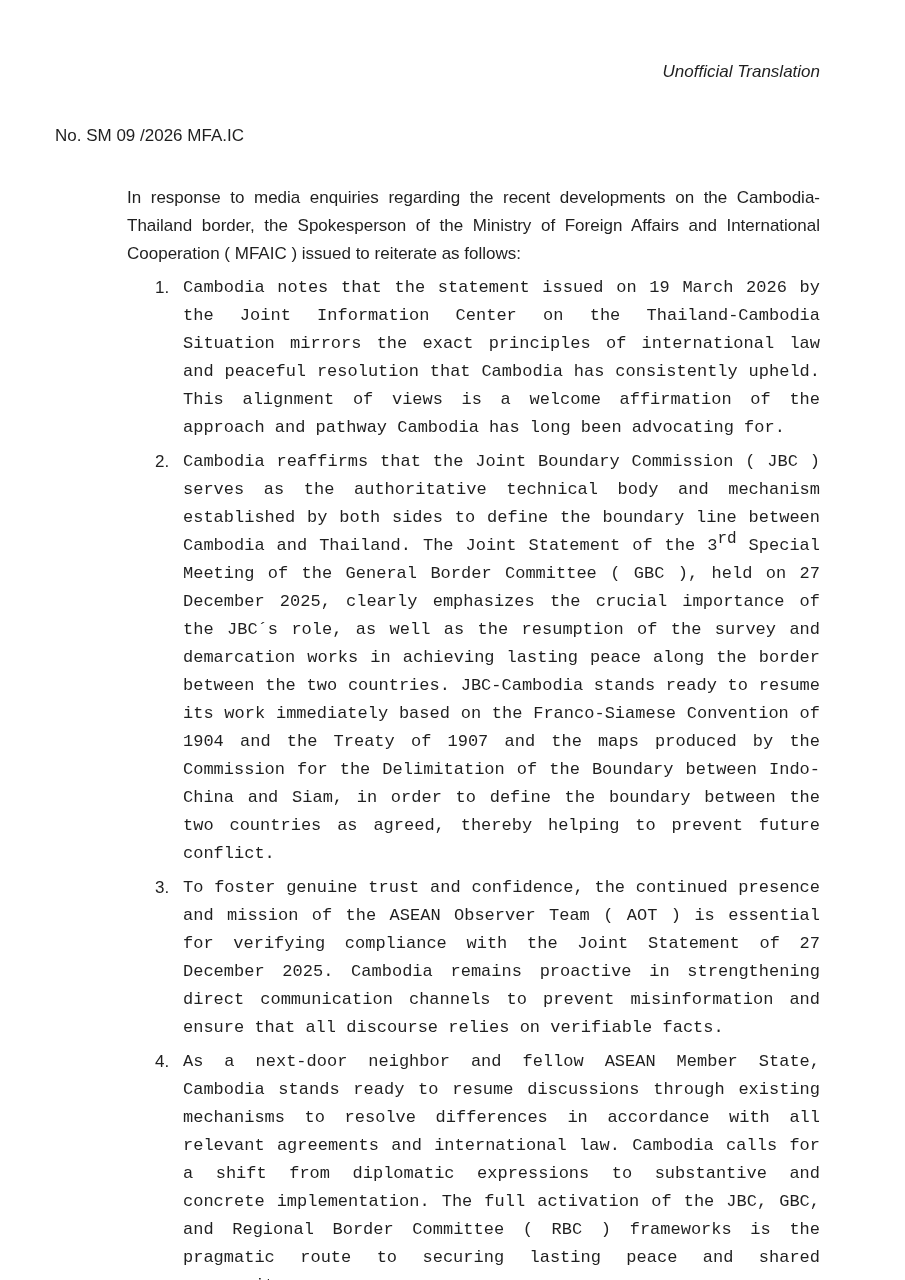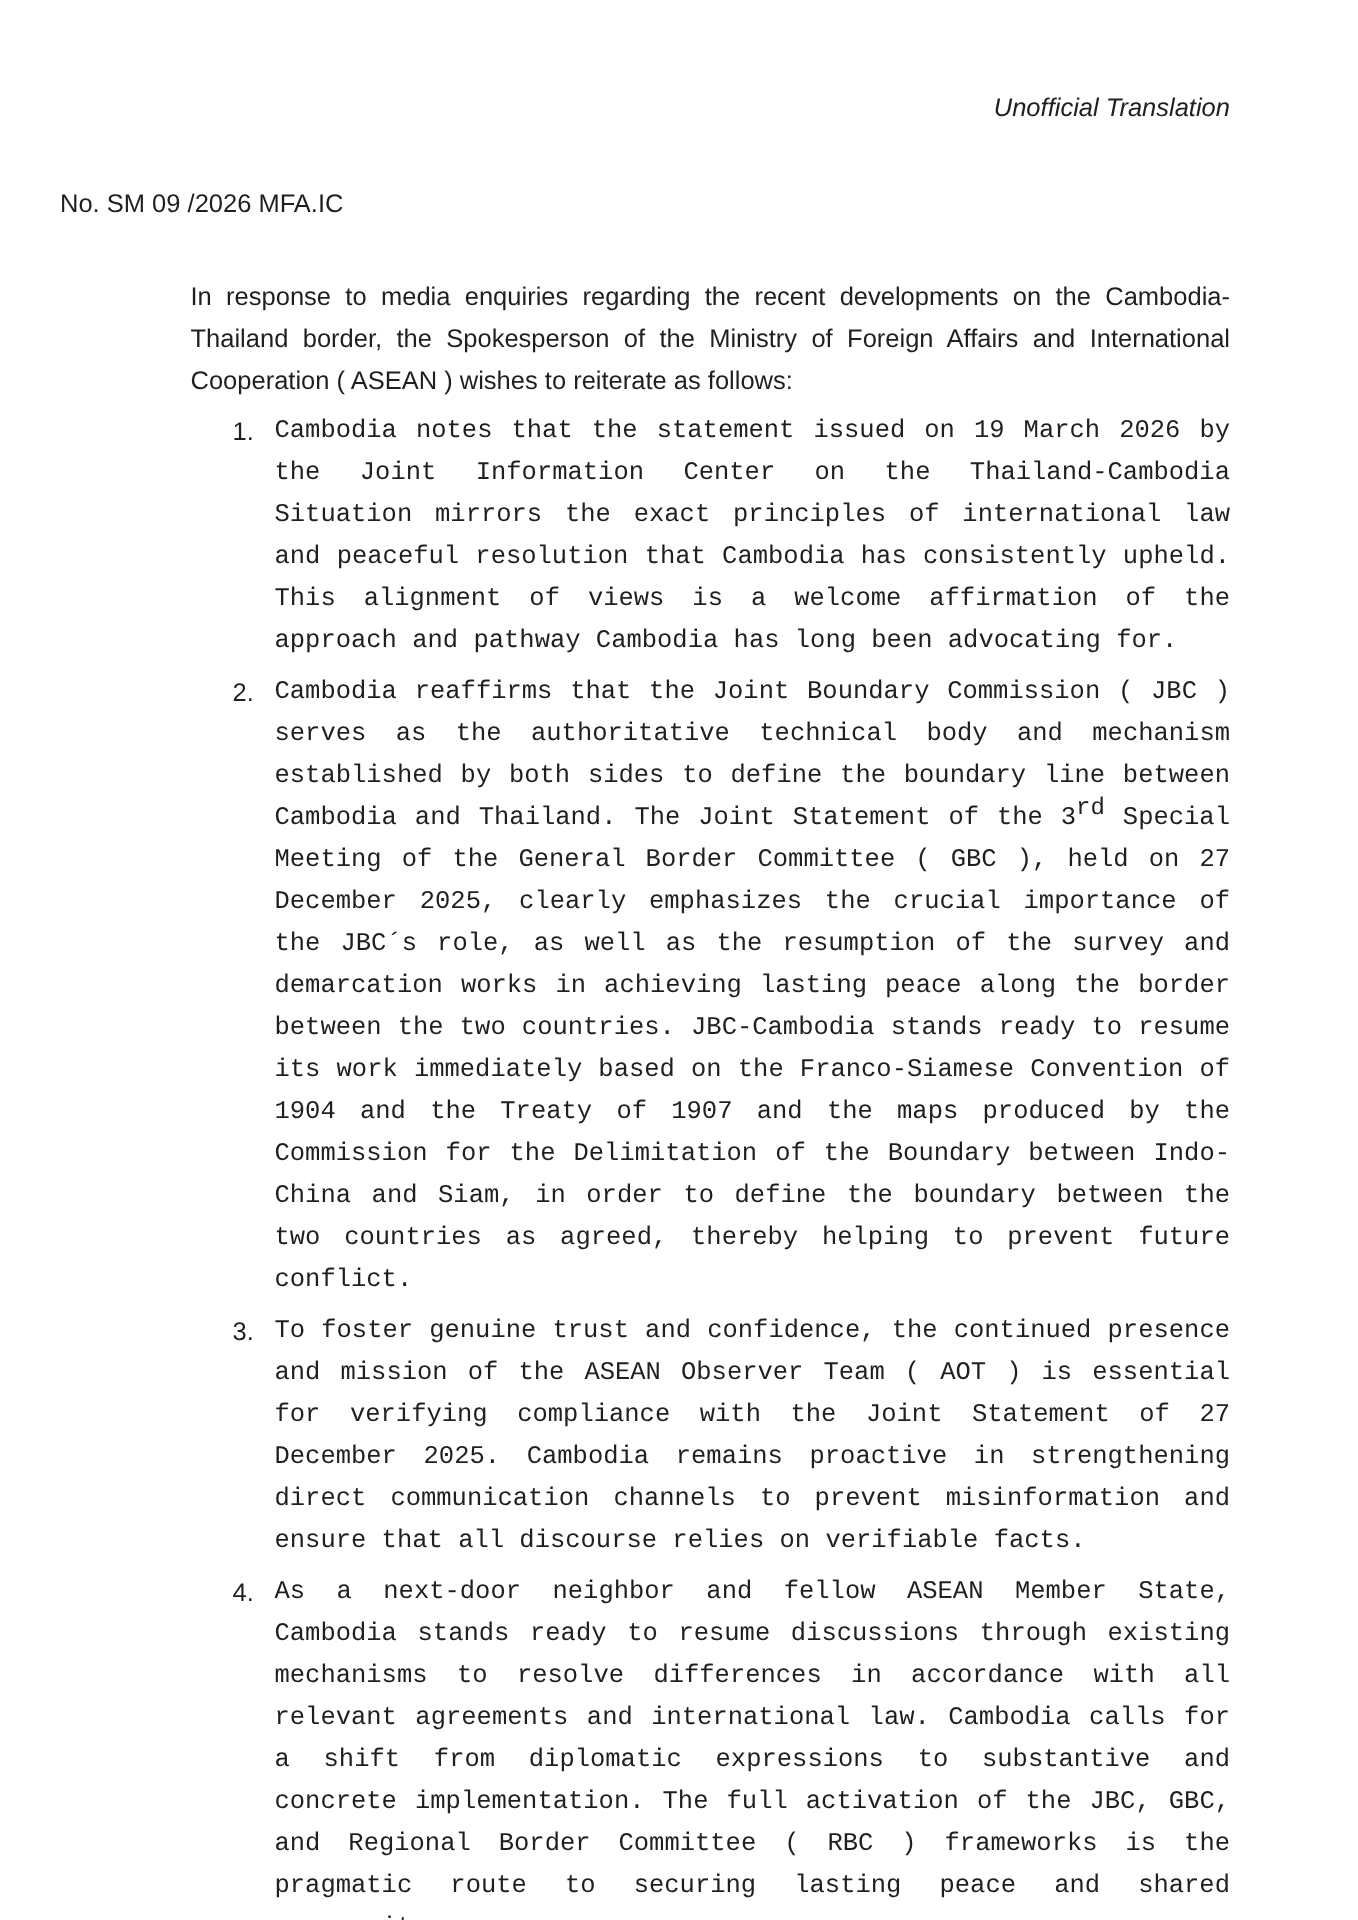--- a/index.html
+++ b/index.html
@@ -22,21 +22,21 @@
   }
   .note {
     margin: 62px 85px 0 0;
     text-align: right;
     font-style: italic;
     font-size: 17px;
     line-height: 20px;
     padding-left: 45px;
   }
   .ref {
-    margin: 44px 0 0 40px;
+    margin: 44px 0 0 55px;
     font-size: 17px;
     line-height: 20px;
   }
   .title {
     margin: 38px 85px 0 127px;
     text-align: center;
     font-size: 18px;
     line-height: 28px;
     -webkit-text-stroke: 0.35px #1f1f1f;
   }
@@ -83,21 +83,21 @@
 
   <div class="note">Unofficial Translation</div>
 
   <div class="ref">No. SM 09 /2026 MFA.IC</div>
 
   <div class="title">
   </div>
 
   <div class="content">
 
-    <p class="intro">In response to media enquiries regarding the recent developments on the Cambodia-Thailand border, the Spokesperson of the Ministry of Foreign Affairs and International Cooperation ( ASEAN ) wishes to reiterate as follows:</p>
+    <p class="intro">In response to media enquiries regarding the recent developments on the Cambodia-Thailand border, the Spokesperson of the Ministry of Foreign Affairs and International Cooperation ( MFAIC ) issued to reiterate as follows:</p>
 
     <ol class="statement-list">
 
       <li class="list-item">
         <span class="item-number">1.</span>
         <span class="item-text">Cambodia notes that the statement issued on 19 March 2026 by the Joint Information Center on the Thailand-Cambodia Situation mirrors the exact principles of international law and peaceful resolution that Cambodia has consistently upheld. This alignment of views is a welcome affirmation of the approach and pathway Cambodia has long been advocating for.</span>
       </li>
 
       <li class="list-item">
         <span class="item-number">2.</span>

